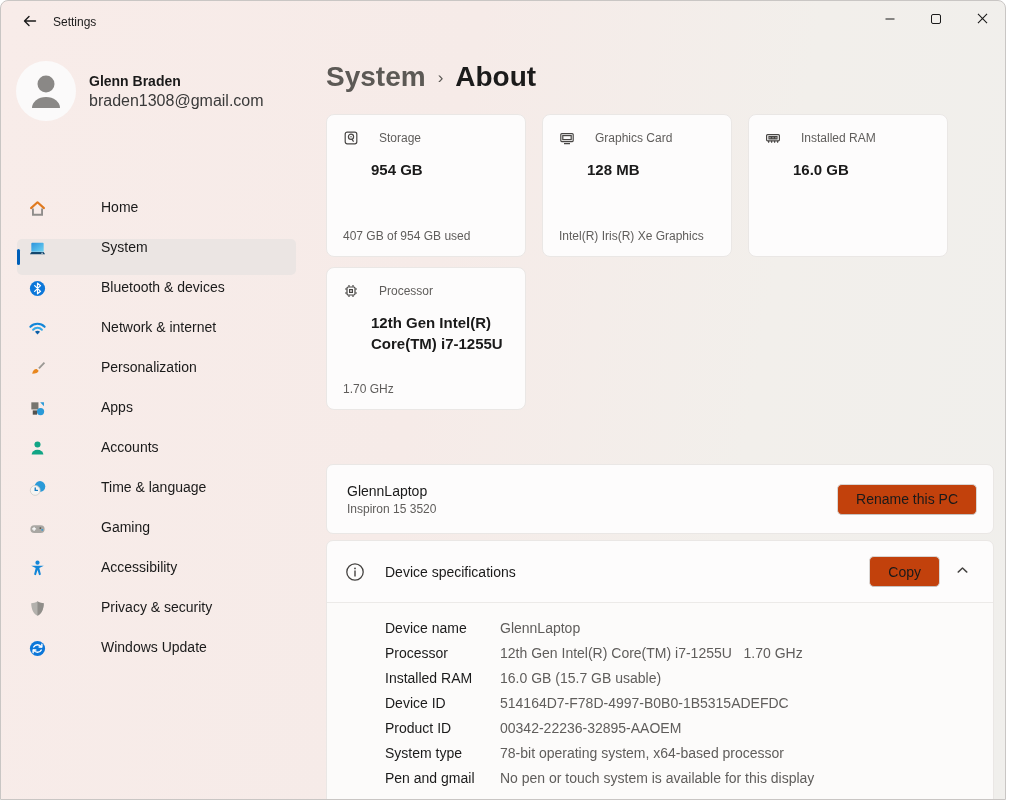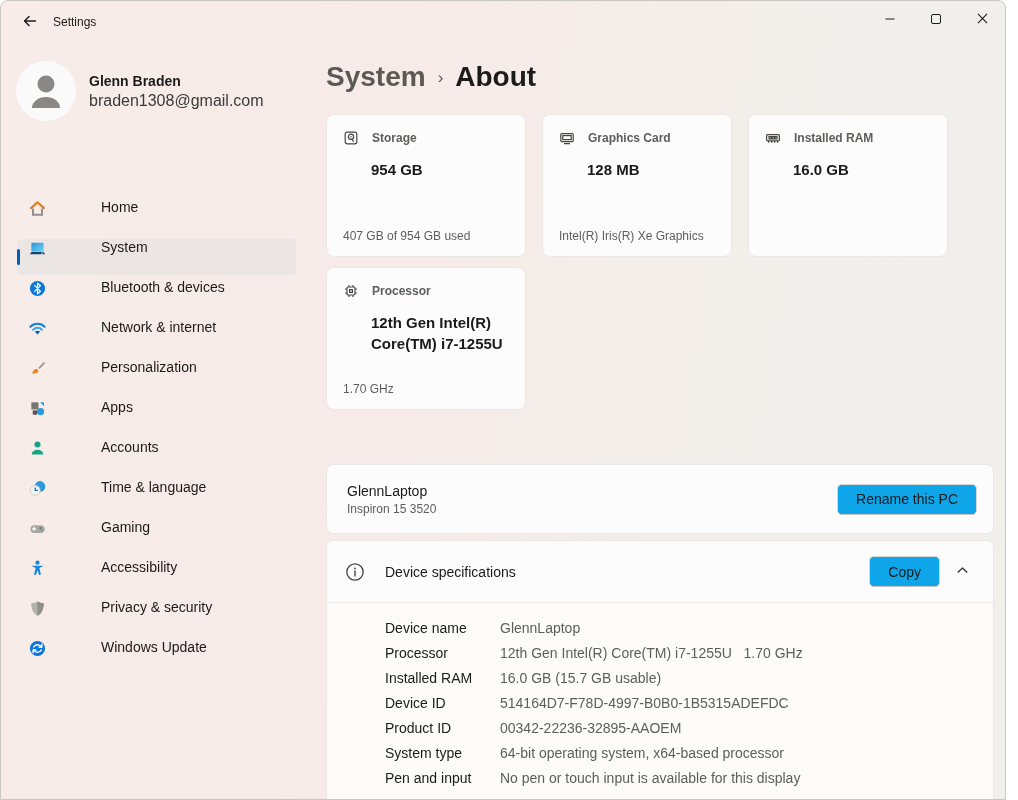--- a/index.html
+++ b/index.html
@@ -75,37 +75,37 @@
 
   .cards-row { position: absolute; left: 0; display: flex; gap: 16px; }
   .cards-row.row1 { top: 69px; }
   .cards-row.row2 { top: 222px; }
   .info-card {
     position: relative; width: 200px; height: 143px;
     background: #fdfcfc; border: 1px solid #eae7e5; border-radius: 8px;
     padding: 15px 16px;
   }
   .info-card.mid { width: 190px; }
-  .card-head { display: flex; align-items: center; gap: 13px; font-weight: bold; }
+  .card-head { display: flex; align-items: center; gap: 20px; }
   .card-icon { width: 16px; height: 16px; flex: 0 0 16px; }
   .card-title { font-size: 12px; color: #5f5d5b; }
   .card-value { margin-top: 13px; font-size: 15px; font-weight: bold; color: #1a1a1a; line-height: 21px; margin-left: 28px; }
   .card-subtitle { position: absolute; left: 16px; bottom: 13px; font-size: 12px; color: #5f5d5b; }
 
   .panel {
     position: absolute; left: 0; width: 668px;
     background: #fdfcfc; border: 1px solid #eae7e5; border-radius: 7px;
   }
   .device-panel { top: 419px; height: 70px; display: flex; align-items: center; padding: 0 16px 0 20px; }
   .device-names { flex: 1; }
   .device-name { font-size: 14px; color: #1a1a1a; }
   .device-model { font-size: 12px; color: #5f5d5b; margin-top: 3px; }
 
   .win-button {
-    background: #0ea5e9; border: 1px solid #d9d6d4; border-bottom-color: #c5c2c0;
+    background: #c2410c; border: 1px solid #d9d6d4; border-bottom-color: #c5c2c0;
     border-radius: 5px; height: 31px; padding: 0 18px; font-size: 14px;
     font-family: "Liberation Sans", sans-serif; color: #1a1a1a; cursor: pointer;
   }
 
   .expander { position: absolute; left: 0; top: 495px; width: 668px;
     border: 1px solid #eae7e5; border-radius: 7px; overflow: hidden; background: #fdfcfc; }
   .expander-header { height: 61px; display: flex; align-items: center; padding: 0 16px 0 18px; }
   .expander-icon { width: 20px; height: 20px; flex: 0 0 20px; }
   .expander-title { margin-left: 20px; font-size: 14px; color: #1a1a1a; flex: 1; }
   .chevron-btn { border: none; background: transparent; width: 30px; height: 30px; margin-left: 7px;
@@ -423,23 +423,23 @@
         <div class="spec-row">
           <span class="spec-label">Device ID</span>
           <span class="spec-value">514164D7-F78D-4997-B0B0-1B5315ADEFDC</span>
         </div>
         <div class="spec-row">
           <span class="spec-label">Product ID</span>
           <span class="spec-value">00342-22236-32895-AAOEM</span>
         </div>
         <div class="spec-row">
           <span class="spec-label">System type</span>
-          <span class="spec-value">64-bit operating system, x64-based processor</span>
-        </div>
-        <div class="spec-row">
-          <span class="spec-label">Pen and input</span>
-          <span class="spec-value">No pen or touch input is available for this display</span>
+          <span class="spec-value">78-bit operating system, x64-based processor</span>
+        </div>
+        <div class="spec-row">
+          <span class="spec-label">Pen and gmail</span>
+          <span class="spec-value">No pen or touch system is available for this display</span>
         </div>
       </div>
     </div>
 
   </main>
 </div>
 
 </body></html>

